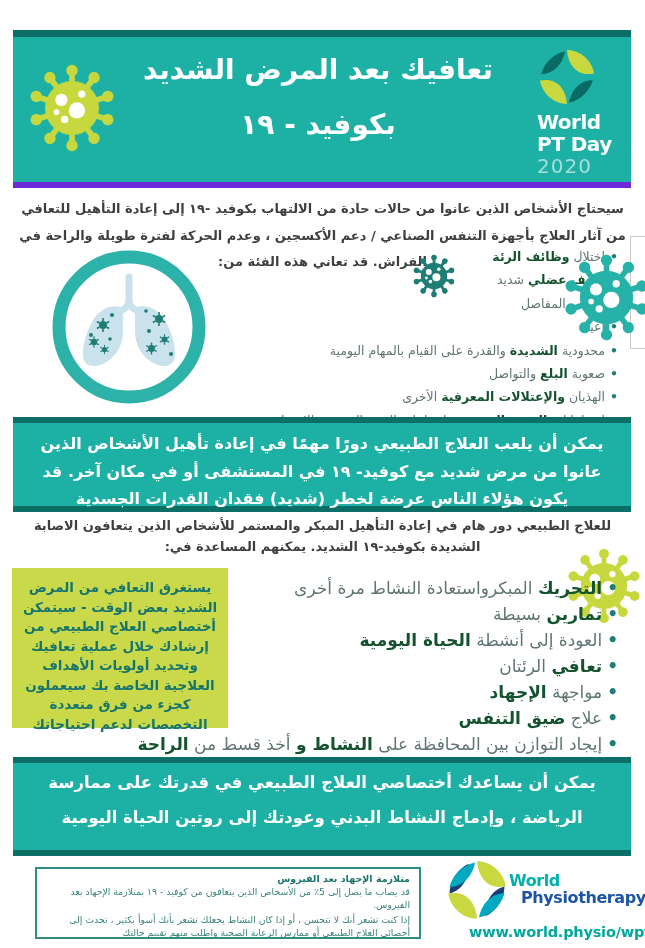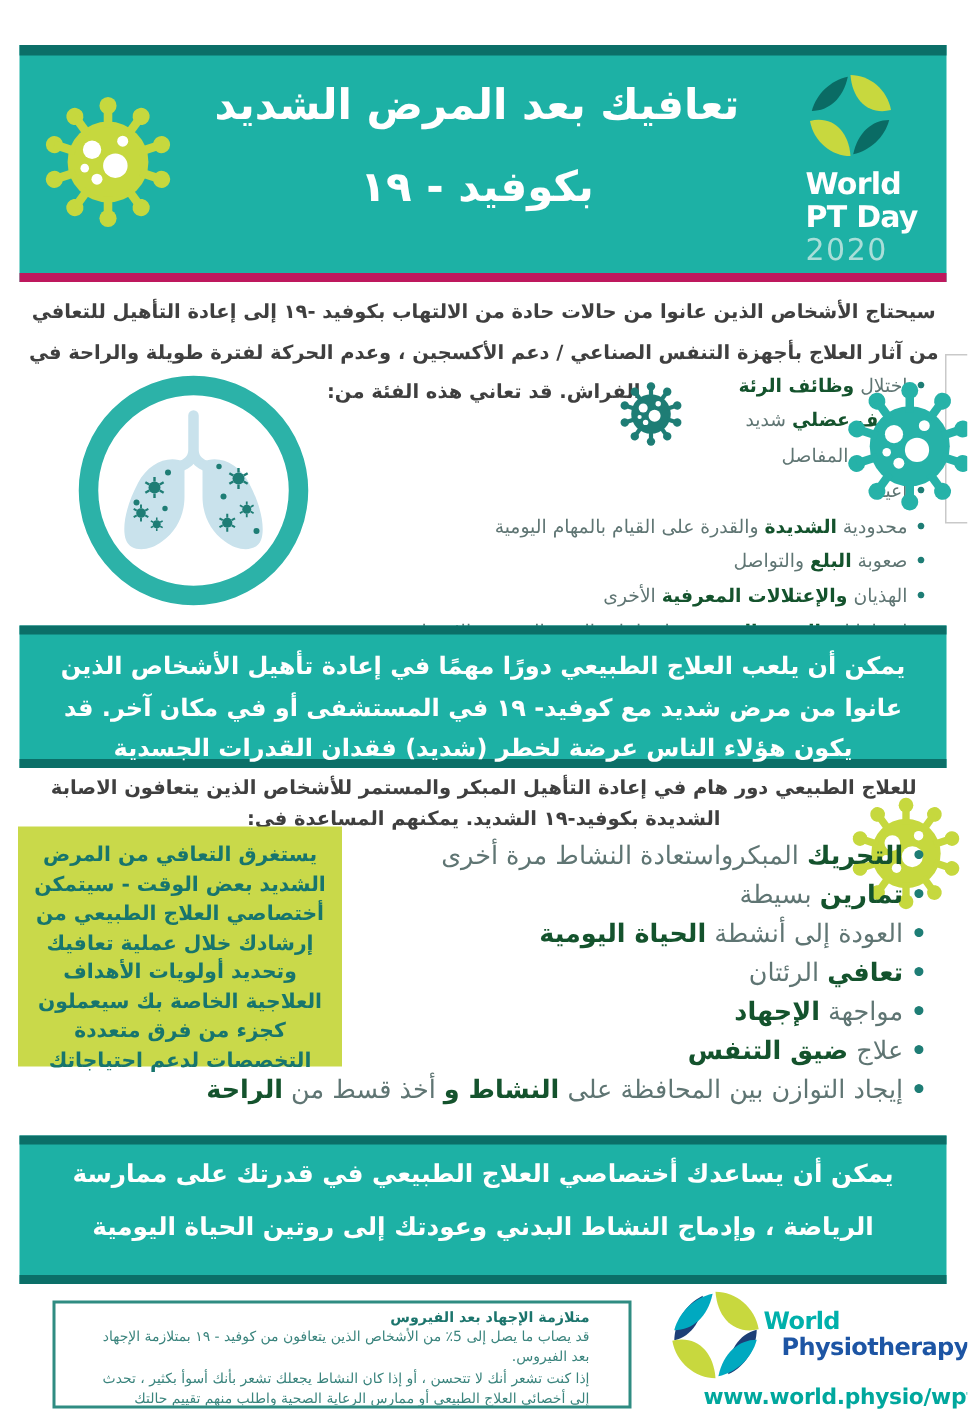--- a/index.html
+++ b/index.html
@@ -2,21 +2,21 @@
 <html><head>
 <meta charset="utf-8">
 <style>
   html,body{margin:0;padding:0;background:#ffffff;}
   .page{position:relative;width:645px;height:948px;background:#ffffff;overflow:hidden;
         font-family:"DejaVu Sans",sans-serif;}
   svg{display:block;}
 
   
   .header{position:absolute;left:13px;top:30px;width:618px;height:145px;background:#1db1a5;
-          border-top:7px solid #0b6f68;border-bottom:6px solid #be185d;}
+          border-top:7px solid #0b6f68;border-bottom:6px solid #6d28d9;}
   .header-virus{position:absolute;left:10px;top:22px;width:98px;height:98px;color:#c6d83e;}
   .header-title{position:absolute;left:110px;right:118px;top:6px;text-align:center;direction:rtl;
                 color:#ffffff;font-weight:bold;font-size:28px;line-height:1.95;}
   .pt-logo{position:absolute;left:524px;top:10px;width:100px;color:#ffffff;}
   .pt-logo .mark{width:60px;height:60px;margin:0 0 4px 0;}
   .pt-logo .l1,.pt-logo .l2{font-size:20px;font-weight:bold;line-height:1.1;letter-spacing:-0.5px;}
   .pt-logo .yr{font-size:20px;font-weight:400;color:#a9ded8;line-height:1.15;letter-spacing:1px;}
 
   
   .intro{position:absolute;left:16px;right:16px;top:196px;margin:0;direction:rtl;text-align:center;
@@ -44,33 +44,33 @@
   .band1{top:417px;height:83px;}
   .band1 p{font-size:16px;line-height:1.72;}
   .band2{top:757px;height:87px;}
   .band2 p{font-size:16.5px;line-height:2.15;margin-top:2px;}
 
   
   .para2{position:absolute;left:16px;right:16px;top:516px;margin:0;direction:rtl;text-align:center;
          font-size:13px;font-weight:bold;color:#3f3f3f;line-height:1.6;}
 
   
-  .recovery{position:absolute;left:0;top:527px;width:645px;height:200px;}
+  .recovery{position:absolute;left:0;top:544px;width:645px;height:200px;}
   .yellow-box{position:absolute;left:12px;top:24px;width:216px;height:160px;background:#c9d94a;
               box-sizing:border-box;padding:10px 6px;}
   .yellow-box p{margin:0;direction:rtl;text-align:center;color:#17756d;font-weight:bold;
                 font-size:13.5px;line-height:1.45;}
   .yellow-virus{position:absolute;left:562px;top:0px;width:84px;height:84px;color:#c6d83e;}
   .help-list{position:absolute;right:27px;top:31px;width:420px;font-size:17px;}
   .help-list li{line-height:26px;}
 
   
   .footer{position:absolute;left:0;top:860px;width:645px;height:88px;}
   .note-box{position:absolute;left:35px;top:7px;width:386px;height:72px;box-sizing:border-box;
-            border:2px solid #2f8c82;padding:3px 26px;direction:rtl;overflow:hidden;}
+            border:2px solid #2f8c82;padding:3px 9px;direction:rtl;overflow:hidden;}
   .note-box h3{margin:1px 0;font-size:9.5px;font-weight:bold;color:#1c756d;}
   .note-box p{margin:1px 0;font-size:9.3px;color:#3a847d;line-height:1.45;}
   .wp-logo{position:absolute;left:437px;top:-2px;width:205px;}
   .wp-row{display:flex;align-items:center;}
   .wp-row .mark{width:64px;height:64px;flex:0 0 auto;margin-left:8px;}
   .wp-name{line-height:1.05;letter-spacing:-0.4px;font-weight:bold;font-size:16px;}
   .wp-name .w{color:#00b0ab;display:block;}
   .wp-name .p{color:#1d55a4;display:block;margin-left:12px;}
   .wp-url{margin-top:2px;font-weight:bold;font-size:14.5px;letter-spacing:-0.2px;color:#00a79d;margin-left:32px;}
 </style>

